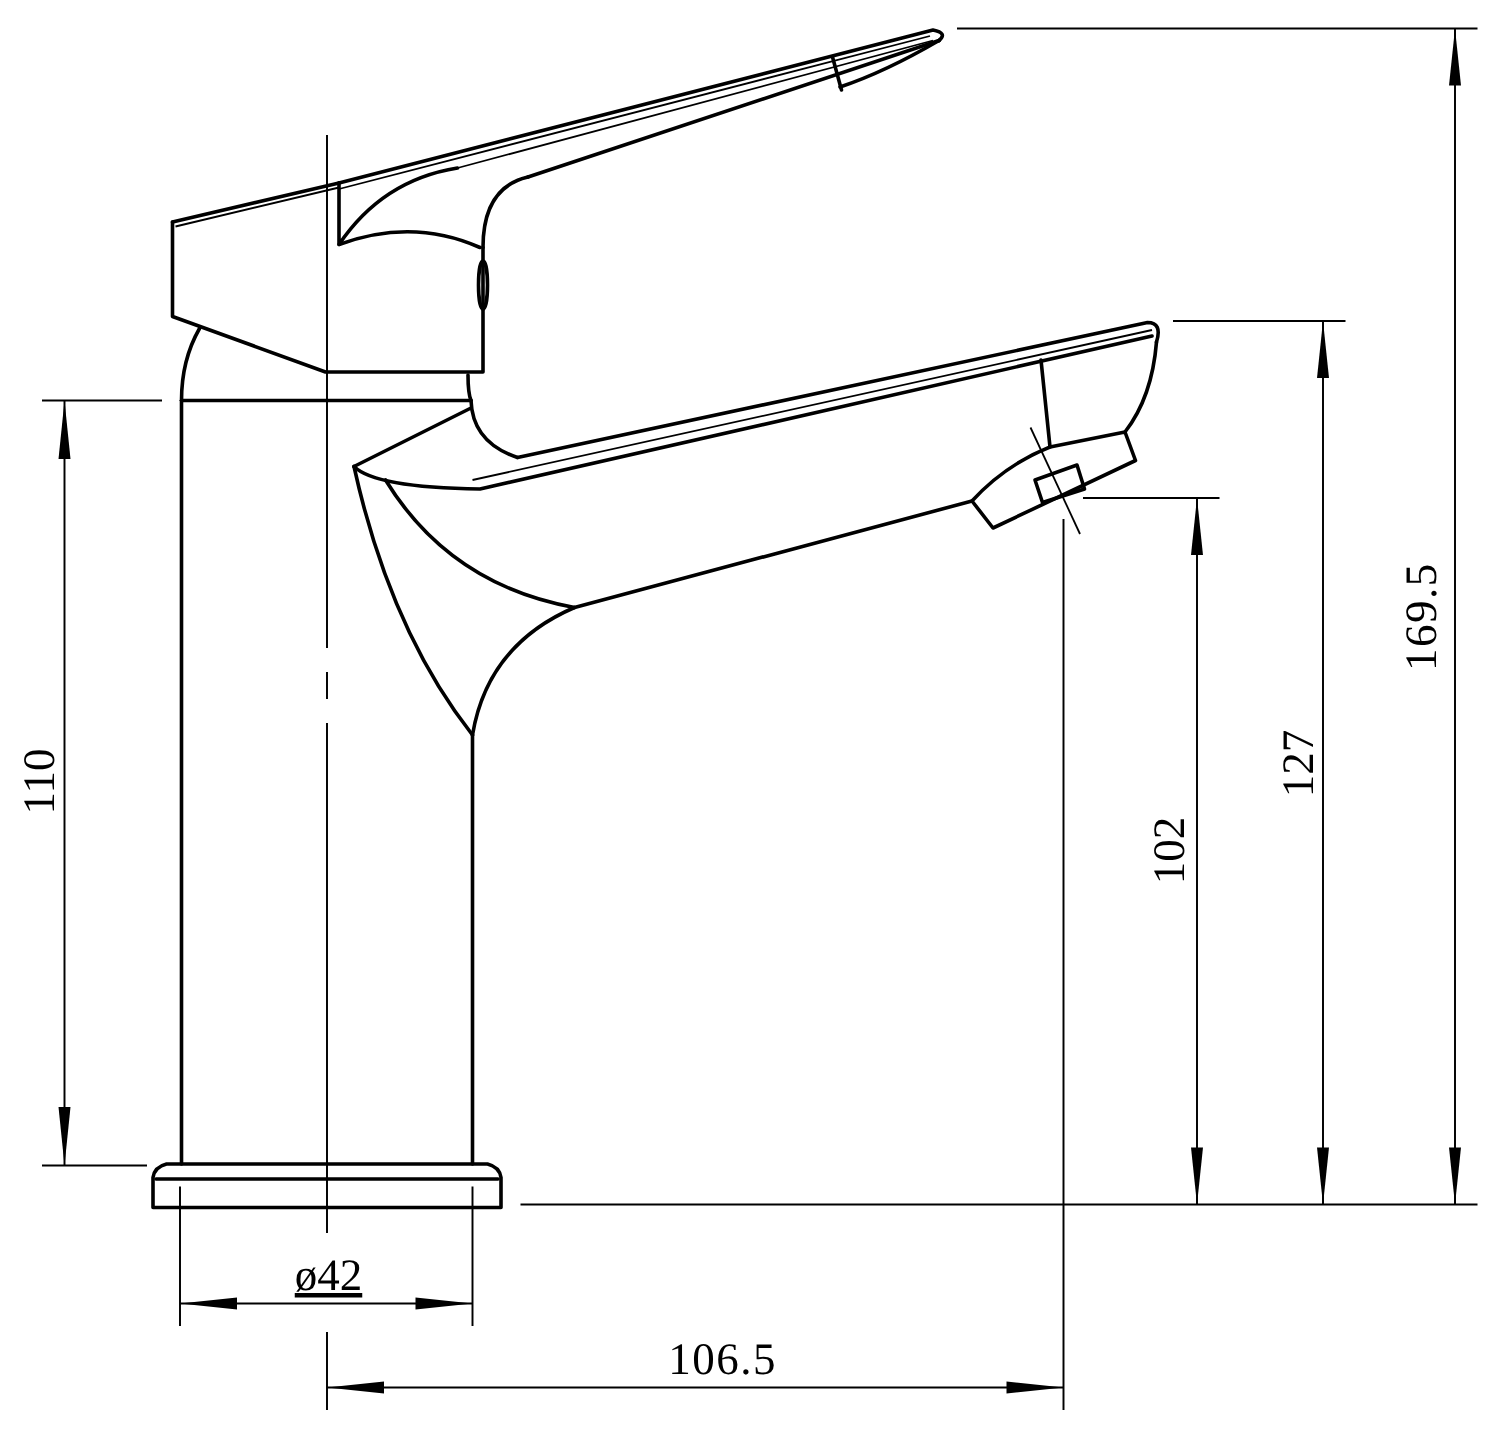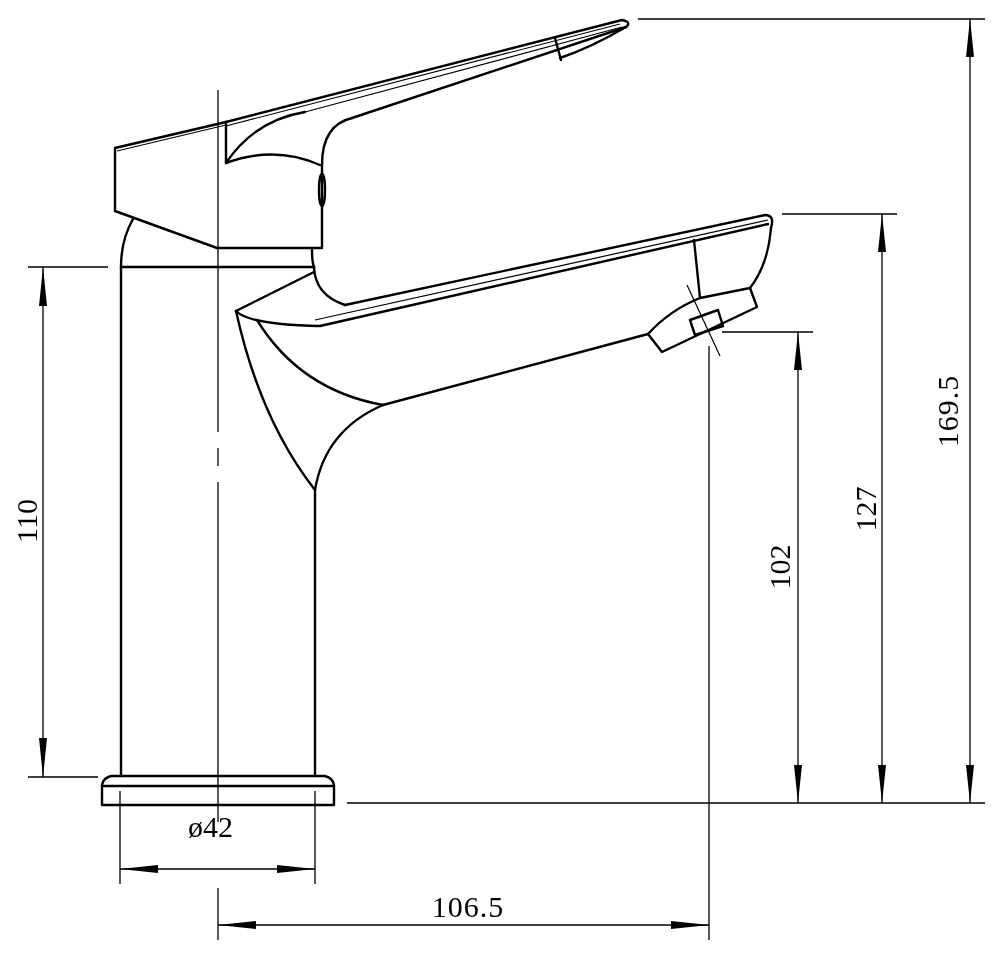--- a/index.html
+++ b/index.html
@@ -133,21 +133,21 @@
   <g>
     <line class="dim" x1="638" y1="19" x2="985" y2="19"></line>
     <line class="dim" x1="970" y1="19" x2="970" y2="803"></line>
     <polygon class="arrow" points="970,19 966,57 974,57"></polygon>
     <polygon class="arrow" points="970,803 966,765 974,765"></polygon>
   </g>
 </svg>
 
 <div class="dim-label" style="left:3px; top:506px; width:48px; text-align:center; transform: rotate(-90deg);">110</div>
 
-<div class="dim-label" style="left:188px; top:812px; width:62px; ">ø42</div>
+<div class="dim-label" style="left:188px; top:836px; width:62px; text-align:center;text-decoration:underline;">ø42</div>
 
-<div class="dim-label" style="left:418px; top:892px; width:100px; text-align:center; letter-spacing:1px;">106.5</div>
+<div class="dim-label" style="left:418px; top:892px; width:100px; text-align:right; letter-spacing:1px;">106.5</div>
 
 <div class="dim-label" style="left:750px; top:552px; width:60px; text-align:center; transform: rotate(-90deg);">102</div>
 
 <div class="dim-label" style="left:836px; top:494px; width:60px; text-align:center; transform: rotate(-90deg);">127</div>
 
 <div class="dim-label" style="left:898px; top:396px; width:100px; text-align:center; letter-spacing:1px; transform: rotate(-90deg);">169.5</div>
 
 </body></html>

